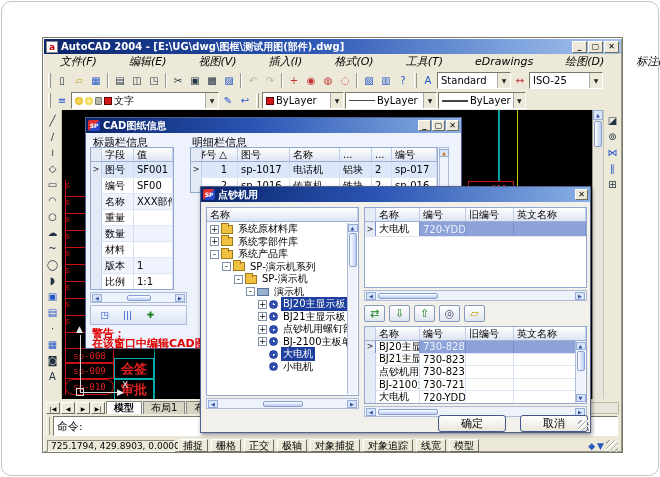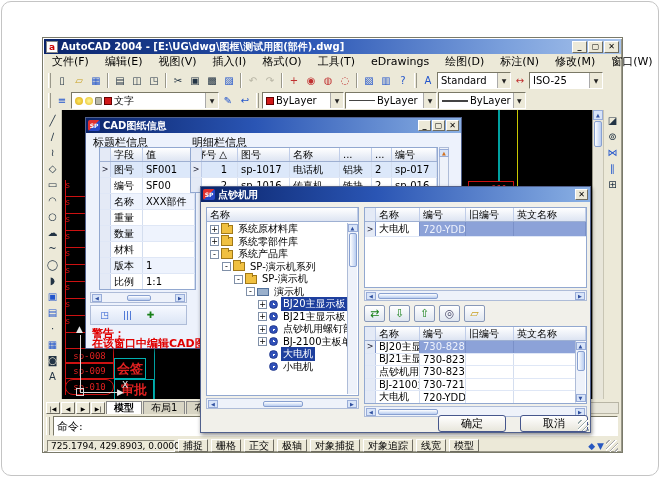--- a/index.html
+++ b/index.html
@@ -8,21 +8,21 @@
 .frame {position:absolute;inset:1px;border:1px solid #c4c4c4;border-radius:10px;}
 
 
 .app {position:absolute;left:42px;top:37px;width:581px;height:416px;background:#ece9d8;border:1px solid #7a7a6a;box-shadow:inset 1px 1px 0 #fff, inset -1px -1px 0 #9a988a;z-index:1;}
 .tbar {position:absolute;left:1px;right:1px;top:1px;height:15px;background:linear-gradient(90deg,#0a246a,#2a55b4 45%,#7ba0dc 80%,#a8c4ec);display:flex;align-items:center;gap:3px;padding:0 2px;color:#fff;font-weight:bold;font-size:10px;}
 .app-ico {width:12px;height:12px;background:#fff;color:#c00;font-weight:bold;font-size:9px;display:flex;align-items:center;justify-content:center;border:1px solid #888;flex:none;}
 .title-text {flex:1;white-space:nowrap;overflow:hidden;}
 .wbtns {display:flex;gap:1px;}
 .wbtn {width:15px;height:12px;background:#ece9d8;color:#000;border:1px solid;border-color:#fff #6e6c61 #6e6c61 #fff;font-size:8px;line-height:9px;text-align:center;font-weight:bold;}
 .menubar {position:absolute;left:1px;right:1px;top:16px;height:15px;background:#ece9d8;display:flex;align-items:center;font-size:11px;}
-.menu-item {padding:0 8px;white-space:nowrap;}
+.menu-item {padding:0 16px;white-space:nowrap;font-style:italic;}
 .tb1 {position:absolute;left:1px;right:1px;top:31px;height:22px;display:flex;align-items:center;gap:1px;padding:1px 2px;}
 .tb2 {position:absolute;left:1px;right:1px;top:53px;height:19px;display:flex;align-items:center;gap:1px;padding:1px 2px;}
 .grip {width:3px;height:15px;border-left:1px solid #fff;border-right:1px solid #9a988a;margin:0 2px;flex:none;}
 .tbi {width:16px;height:16px;display:flex;align-items:center;justify-content:center;font-size:10px;color:#234;flex:none;}
 .tbi.blue {color:#2255cc;} .tbi.red {color:#c03030;} .tbi.dis {color:#b8b5a5;} .tbi.yel {color:#c8a020;}
 .sep {width:2px;height:15px;border-left:1px solid #9a988a;border-right:1px solid #fff;margin:0 2px;flex:none;}
 .combo {height:17px;background:#fff;border:1px solid;border-color:#7a7866 #fff #fff #7a7866;display:flex;align-items:center;font-size:10px;padding-left:3px;gap:2px;flex:none;}
 .combo .dd {margin-left:auto;width:13px;height:100%;background:#ece9d8;border-left:1px solid #aaa;font-size:6px;display:flex;align-items:center;justify-content:center;color:#222;}
 .mini {width:8px;height:8px;border-radius:50%;flex:none;}
 .bulb {background:radial-gradient(#ffe860,#d8a818);}
@@ -252,21 +252,21 @@
     <div class="srow" style="top:206px;"><span>s</span></div>
     <div class="rcell" style="left:3px;top:238px;width:49px;height:15px;">
         <span>sp-008</span>
       </div>
     <div class="rcell" style="left:3px;top:253px;width:49px;height:16px;">
         <span>sp-009</span>
       </div>
     <div class="rcell" style="left:3px;top:269px;width:49px;height:16px;border-radius:8px;">
         <span>sp-010</span>
       </div>
-    <div class="ccell" style="left:52px;top:248px;width:32px;height:21px;">
+    <div class="ccell" style="left:52px;top:248px;width:40px;height:21px;">
         <span>会签</span>
       </div>
     <div class="ccell" style="left:52px;top:269px;width:40px;height:21px;">
         <span>审批</span>
       </div>
     <div class="cv cyanline" style="left:92px;top:238px;width:1px;height:52px;"></div>
     <div class="cv rcell" style="left:406px;top:71px;width:46px;height:16px;">
         <span>sp-011</span>
       </div>
     <div class="cv cyanline" style="left:436px;top:0;width:2px;height:71px;"></div>
@@ -336,21 +336,21 @@
     <span class="sp-ico">SP</span>
     <span class="t2text">CAD图纸信息</span>
     <span class="wbtns">
       <span class="wbtn" style="width:13px;height:11px;">_</span>
       <span class="wbtn" style="width:13px;height:11px;">▢</span>
       <span class="wbtn" style="width:13px;height:11px;">✕</span>
     </span>
   </div>
   <div class="seclabel" style="left:7px;top:17px;">标题栏信息</div>
 
-  <div class="panel" style="left:13px;top:29px;width:97px;height:143px;">
+  <div class="panel" style="left:4px;top:29px;width:84px;height:143px;">
     <div class="gt-h">
       <div class="mk"></div>
       <div class="c-field">字段</div>
       <div class="c-flex">值</div>
     </div>
     <div class="gt-r hl">
       <div class="mk">&gt;</div>
       <div class="c-field">图号</div>
       <div class="c-flex">SF001</div>
     </div>

